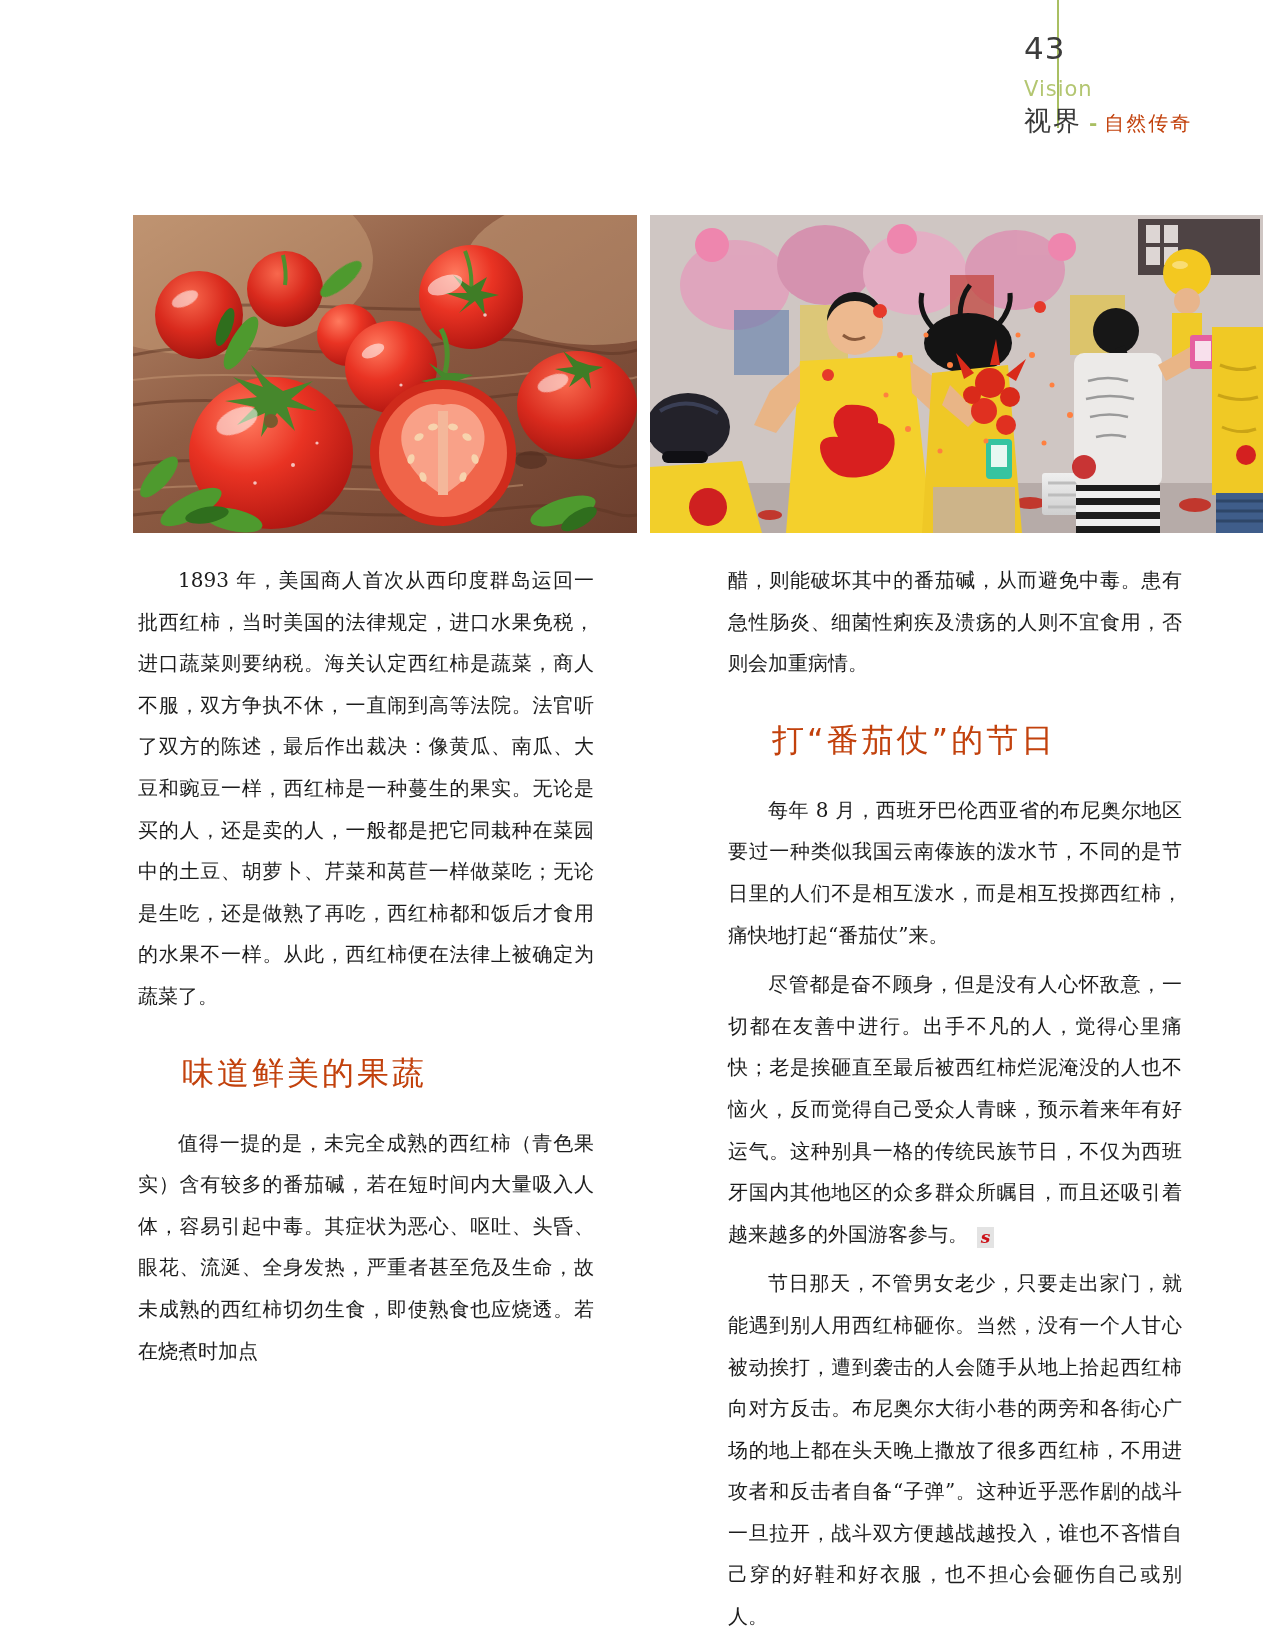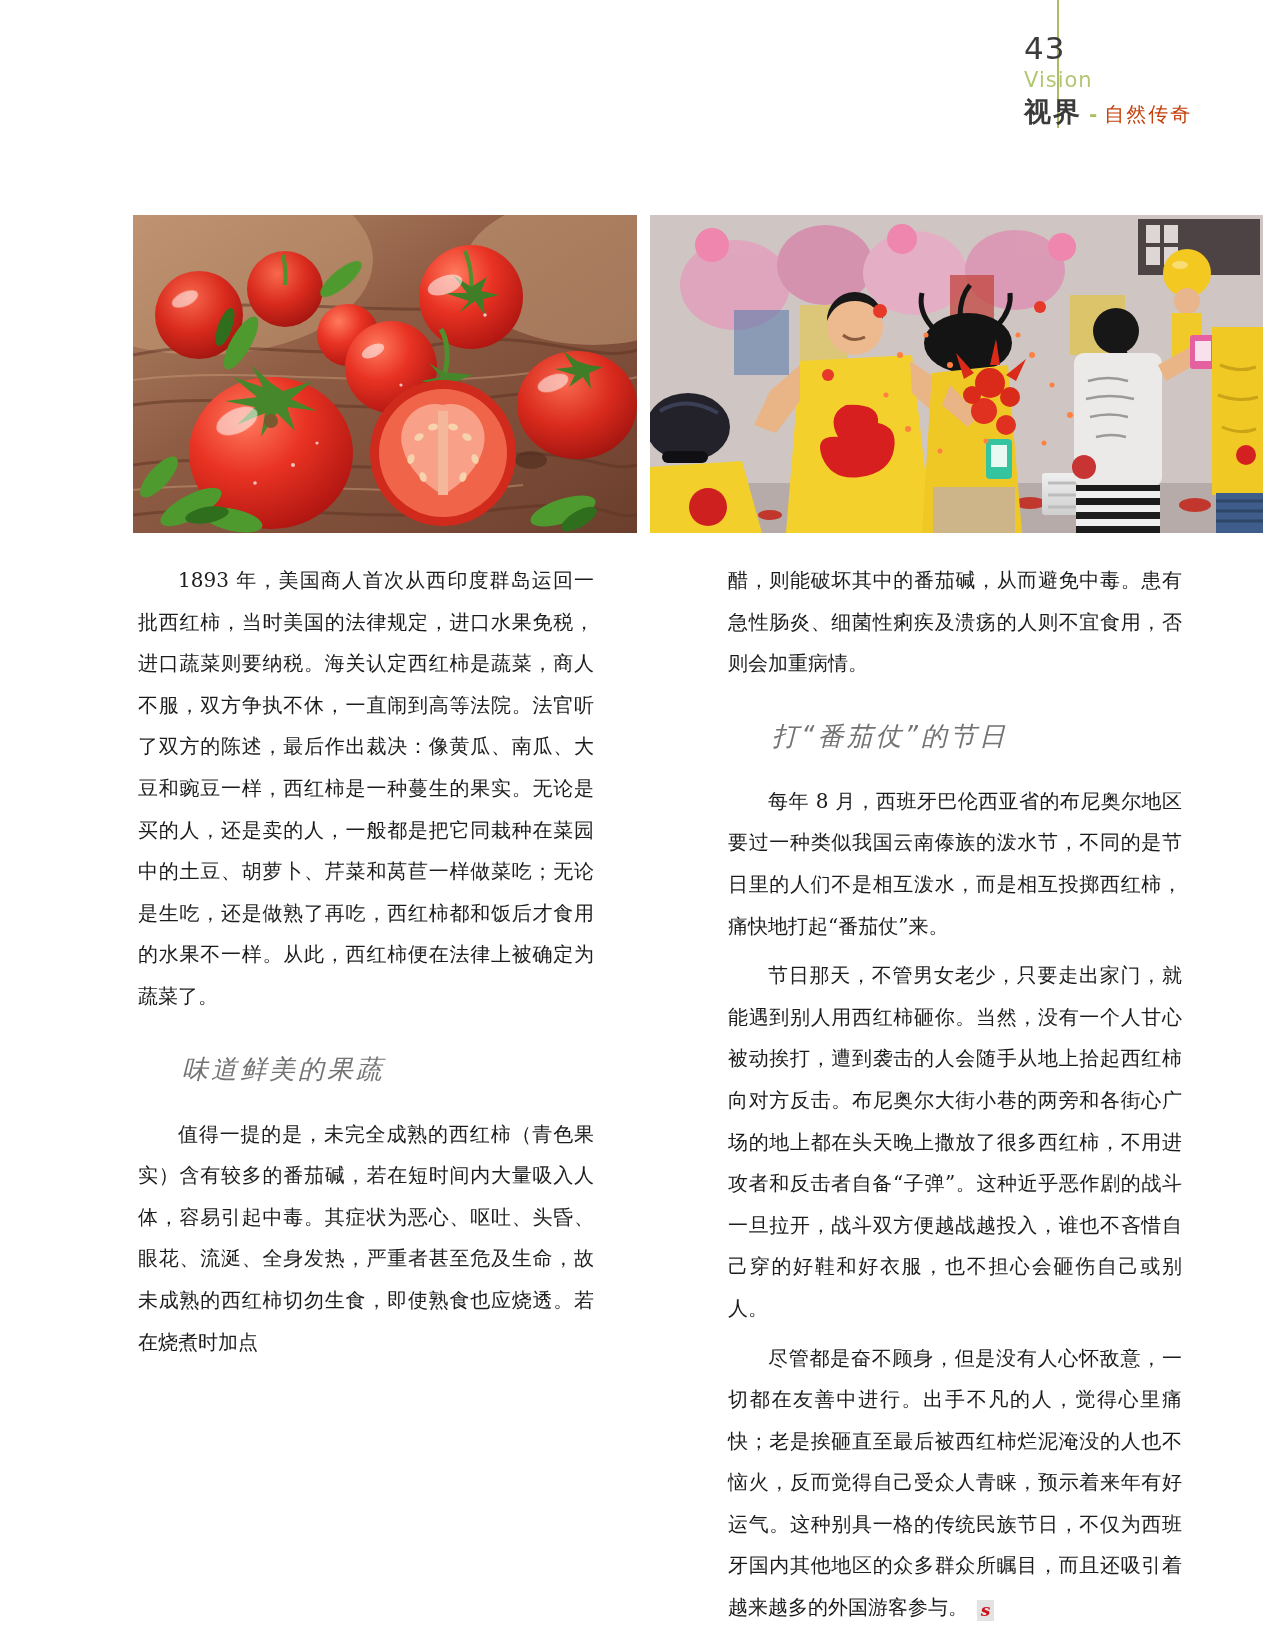--- a/index.html
+++ b/index.html
@@ -4,43 +4,43 @@
 <style>
   html,body{margin:0;padding:0;}
   body{
     width:1270px;height:1642px;background:#ffffff;position:relative;
     font-family:"DejaVu Serif", serif;overflow:hidden;
   }
   
   .header-line{position:absolute;left:1057px;top:0;width:2px;height:128px;background:#a9bf62;}
   .header-text{position:absolute;left:1024px;top:32px;font-family:"DejaVu Sans",sans-serif;}
   .page-num{font-size:31px;color:#3c3c3c;line-height:33px;letter-spacing:1px;}
-  .section-en{font-size:21px;color:#b3c671;line-height:24px;margin-top:3px;letter-spacing:1px;}
+  .section-en{font-size:21px;color:#b3c671;line-height:24px;margin-top:12px;letter-spacing:1px;}
   .sec-row{margin-top:2px;white-space:nowrap;}
-  .sec-cn{font-size:27px;color:#3a3a3a;font-weight:700;letter-spacing:2px;text-align:right;}
+  .sec-cn{font-size:27px;color:#3a3a3a;font-weight:400;letter-spacing:2px;text-align:right;}
   .sec-dash{font-size:20px;color:#a9bf62;margin:0 7px;font-weight:bold;}
   .sec-sub{font-size:20px;color:#c2410c;letter-spacing:2px;}
   
   .photo{position:absolute;top:215px;height:318px;overflow:hidden;}
   .photo svg{display:block;width:100%;height:100%;}
   .photo-left{left:133px;width:504px;}
   .photo-right{left:650px;width:613px;}
   
   .col{position:absolute;top:552px;}
   .col-left{left:130px;width:472px;}
   .col-right{left:720px;width:470px;}
   .col p{
     margin:8px;font-size:20px;line-height:41.6px;color:#1c1c1c;
     text-align:justify;text-indent:2em;
   }
   .col p.cont{text-indent:0;}
   .col h2{
     font-family:"DejaVu Sans",sans-serif;font-weight:500;
-    font-size:26px;color:#737373;letter-spacing:3px;
-    margin:34px 0 27px 0;padding-left:52px;font-style:italic;
+    font-size:32px;color:#c2410c;letter-spacing:3px;
+    margin:34px 0 27px 0;padding-left:52px;
   }
   .end-mark{
     display:inline-block;width:17px;height:21px;margin-left:9px;
     background:#e3e3e3;color:#cc1118;font-style:italic;font-weight:bold;
     font-size:17px;line-height:21px;text-align:center;vertical-align:-2px;
     text-indent:0;
   }
 </style>
 </head>
 <body>
@@ -299,15 +299,15 @@
 <div class="col col-left">
   <p>1893 年，美国商人首次从西印度群岛运回一批西红柿，当时美国的法律规定，进口水果免税，进口蔬菜则要纳税。海关认定西红柿是蔬菜，商人不服，双方争执不休，一直闹到高等法院。法官听了双方的陈述，最后作出裁决：像黄瓜、南瓜、大豆和豌豆一样，西红柿是一种蔓生的果实。无论是买的人，还是卖的人，一般都是把它同栽种在菜园中的土豆、胡萝卜、芹菜和莴苣一样做菜吃；无论是生吃，还是做熟了再吃，西红柿都和饭后才食用的水果不一样。从此，西红柿便在法律上被确定为蔬菜了。</p>
   <h2>味道鲜美的果蔬</h2>
   <p>值得一提的是，未完全成熟的西红柿（青色果实）含有较多的番茄碱，若在短时间内大量吸入人体，容易引起中毒。其症状为恶心、呕吐、头昏、眼花、流涎、全身发热，严重者甚至危及生命，故未成熟的西红柿切勿生食，即使熟食也应烧透。若在烧煮时加点</p>
 </div>
 
 <div class="col col-right">
   <p class="cont">醋，则能破坏其中的番茄碱，从而避免中毒。患有急性肠炎、细菌性痢疾及溃疡的人则不宜食用，否则会加重病情。</p>
   <h2>打“番茄仗”的节日</h2>
   <p>每年 8 月，西班牙巴伦西亚省的布尼奥尔地区要过一种类似我国云南傣族的泼水节，不同的是节日里的人们不是相互泼水，而是相互投掷西红柿，痛快地打起“番茄仗”来。</p>
+  <p><span>尽管都是奋不顾身，但是没有人心怀敌意，一切都在友善中进行。出手不凡的人，觉得心里痛快；老是挨砸直至最后被西红柿烂泥淹没的人也不恼火，反而觉得自己受众人青睐，预示着来年有好运气。这种别具一格的传统民族节日，不仅为西班牙国内其他地区的众多群众所瞩目，而且还吸引着越来越多的外国游客参与。</span><span class="end-mark">s</span></p>
   <p>节日那天，不管男女老少，只要走出家门，就能遇到别人用西红柿砸你。当然，没有一个人甘心被动挨打，遭到袭击的人会随手从地上拾起西红柿向对方反击。布尼奥尔大街小巷的两旁和各街心广场的地上都在头天晚上撒放了很多西红柿，不用进攻者和反击者自备“子弹”。这种近乎恶作剧的战斗一旦拉开，战斗双方便越战越投入，谁也不吝惜自己穿的好鞋和好衣服，也不担心会砸伤自己或别人。</p>
-  <p><span>尽管都是奋不顾身，但是没有人心怀敌意，一切都在友善中进行。出手不凡的人，觉得心里痛快；老是挨砸直至最后被西红柿烂泥淹没的人也不恼火，反而觉得自己受众人青睐，预示着来年有好运气。这种别具一格的传统民族节日，不仅为西班牙国内其他地区的众多群众所瞩目，而且还吸引着越来越多的外国游客参与。</span><span class="end-mark">s</span></p>
 </div>
 
 </body></html>

